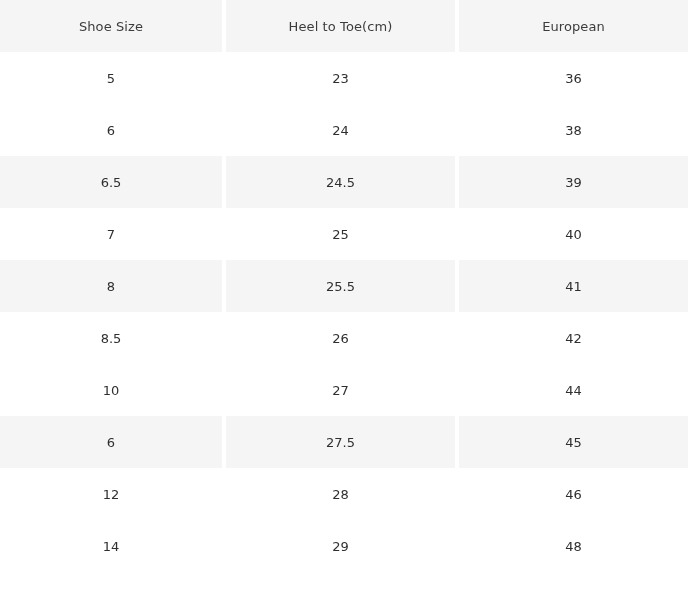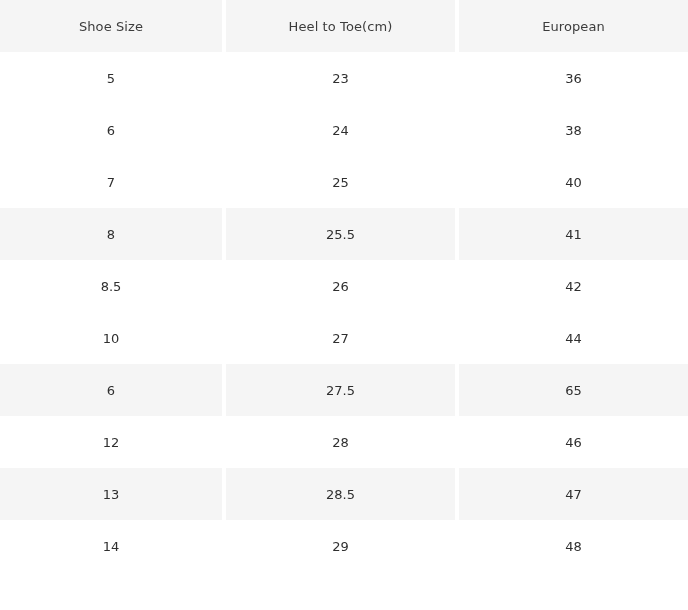--- a/index.html
+++ b/index.html
@@ -77,20 +77,25 @@
       <tr class="shade-odd">
         <td class="c1">5</td>
         <td class="c2">23</td>
         <td class="c3">36</td>
       </tr>
       <tr class="shade-odd">
         <td class="c1">6</td>
         <td class="c2">24</td>
         <td class="c3">38</td>
       </tr>
+      <tr class="shade-even">
+        <td class="c1">6.5</td>
+        <td class="c2">24.5</td>
+        <td class="c3">39</td>
+      </tr>
       <tr class="shade-odd">
         <td class="c1">7</td>
         <td class="c2">25</td>
         <td class="c3">40</td>
       </tr>
       <tr class="shade-even">
         <td class="c1">8</td>
         <td class="c2">25.5</td>
         <td class="c3">41</td>
       </tr>
@@ -100,31 +105,26 @@
         <td class="c3">42</td>
       </tr>
       <tr class="shade-odd">
         <td class="c1">10</td>
         <td class="c2">27</td>
         <td class="c3">44</td>
       </tr>
       <tr class="shade-even">
         <td class="c1">6</td>
         <td class="c2">27.5</td>
-        <td class="c3">65</td>
+        <td class="c3">45</td>
       </tr>
       <tr class="shade-odd">
         <td class="c1">12</td>
         <td class="c2">28</td>
         <td class="c3">46</td>
-      </tr>
-      <tr class="shade-even">
-        <td class="c1">13</td>
-        <td class="c2">28.5</td>
-        <td class="c3">47</td>
       </tr>
       <tr class="shade-odd">
         <td class="c1">14</td>
         <td class="c2">29</td>
         <td class="c3">48</td>
       </tr>
     </tbody>
 </table>
 
 </body></html>

